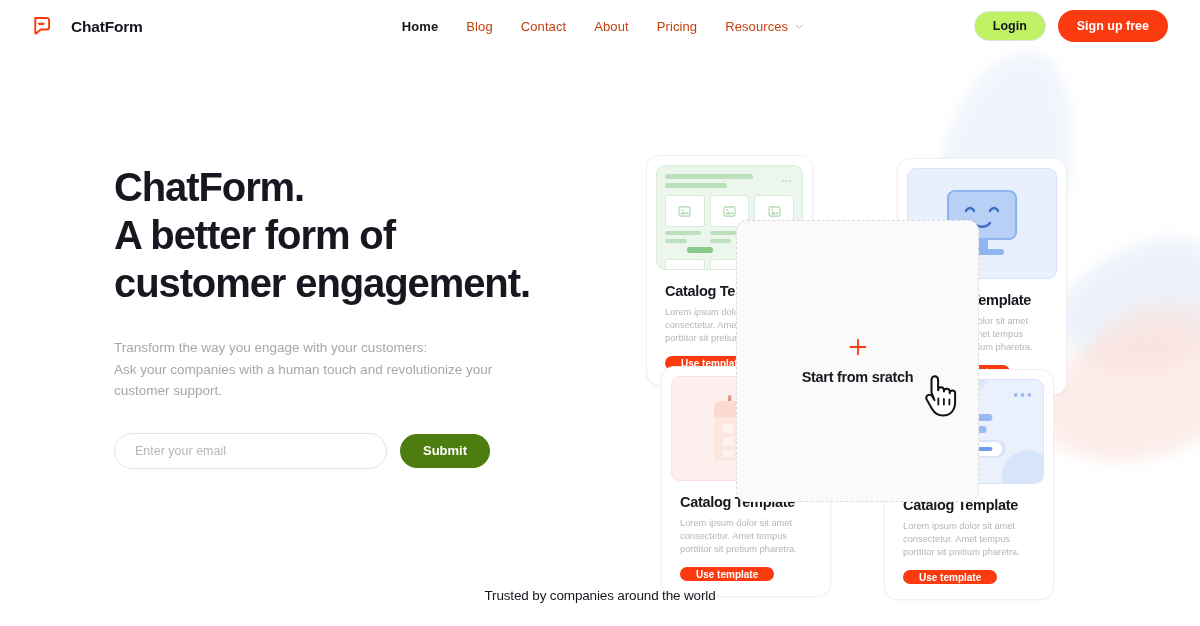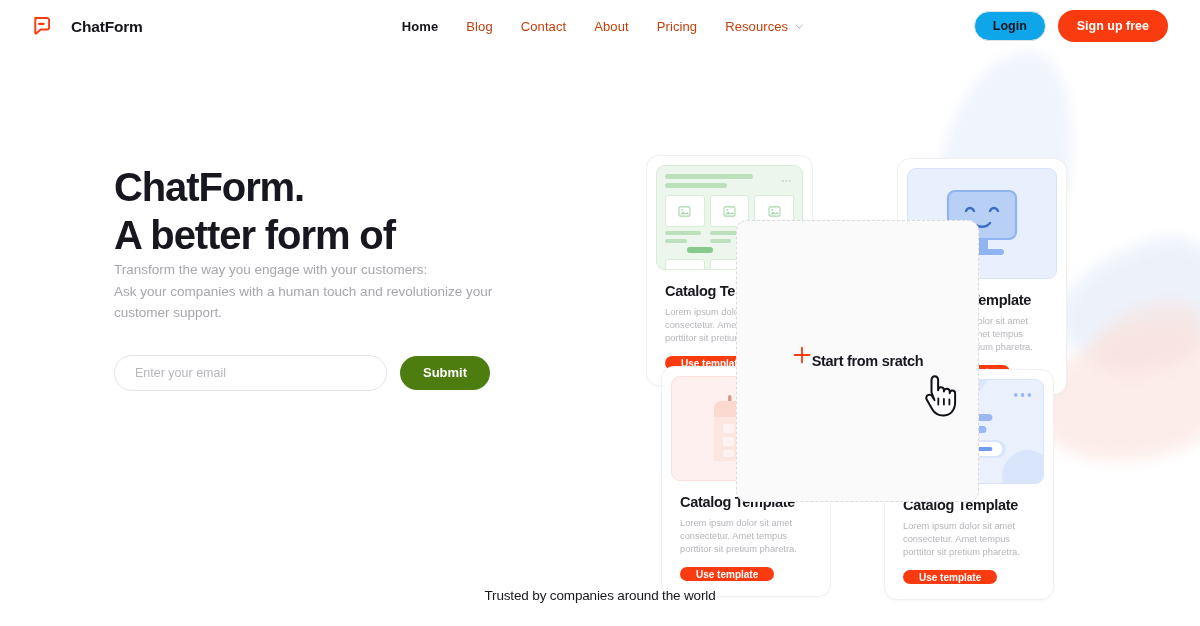--- a/index.html
+++ b/index.html
@@ -74,40 +74,41 @@
     cursor: pointer; white-space: nowrap;
   }
   .nav-link.active { color: #15151c; font-weight: 700; }
   .nav-dd { display: flex; align-items: center; gap: 7px; cursor: pointer; }
   .chev { width: 9px; height: 9px; display: block; }
 
   .auth { margin-left: auto; display: flex; align-items: center; gap: 12px; }
   .btn-login {
     height: 30px; padding: 0 18px;
     border: 1px solid #e2e2e6; border-radius: 999px;
-    background: #0ea5e9; color: #15151c;
+    background: #bef264; color: #15151c;
     font-family: inherit; font-size: 12.5px; font-weight: 700;
     cursor: pointer; display: flex; align-items: center;
   }
   .btn-signup {
     height: 32px; padding: 0 19px;
     border: none; border-radius: 999px;
     background: #fa3a0f; color: #fff;
     font-family: inherit; font-size: 12.5px; font-weight: 700;
     cursor: pointer; display: flex; align-items: center;
   }
 
   
   .hero { position: relative; z-index: 3; }
   .hero-copy { position: absolute; left: 114px; top: 111px; width: 520px; }
   .headline {
     font-size: 40px; line-height: 48px; font-weight: 700;
     letter-spacing: -1.1px; color: #17171f;
   }
   .subcopy {
+    margin-top: 30px;
     font-size: 13.5px; line-height: 21.5px; color: #a6a6ad;
   }
   .signup-row { margin-top: 31px; display: flex; align-items: center; gap: 13px; }
   .email-input {
     width: 273px; height: 36px;
     border: 1px solid #e4e4e8; border-radius: 999px;
     padding: 0 20px; background: #fff;
     font-family: inherit; font-size: 12.5px; color: #15151c;
     outline: none;
   }
@@ -175,21 +176,21 @@
 
   
   #scratch-panel {
     position: absolute;
     left: 736px; top: 168px;
     width: 243px; height: 282px;
     background: #fafafb;
     border: 1.5px dashed #dcdce0;
     border-radius: 11px;
     z-index: 4;
-    display: flex; flex-direction: row;
+    display: flex; flex-direction: column;
     align-items: center; justify-content: center;
     cursor: pointer;
   }
   .plus-icon { width: 20px; height: 20px; margin-bottom: 12px; }
   .scratch-label {
     font-size: 14.5px; font-weight: 700; letter-spacing: -.3px; color: #17171f;
   }
   #hand-cursor { position: absolute; left: 918px; top: 320px; z-index: 6; width: 42px; height: 45px; }
 
   
@@ -238,20 +239,21 @@
     <button class="btn-signup">Sign up free</button>
   </div>
 </header>
 
 <section class="hero">
 
   <div class="hero-copy">
     <h1 class="headline">
       <span>ChatForm.</span><br>
       <span>A better form of</span><br>
+      <span>customer engagement.</span>
     </h1>
 
     <p class="subcopy">
       <span>Transform the way you engage with your customers:</span><br>
       <span>Ask your companies with a human touch and revolutionize your</span><br>
       <span>customer support.</span>
     </p>
 
     <form class="signup-row">
       <input class="email-input" type="text" placeholder="Enter your email" style="">

